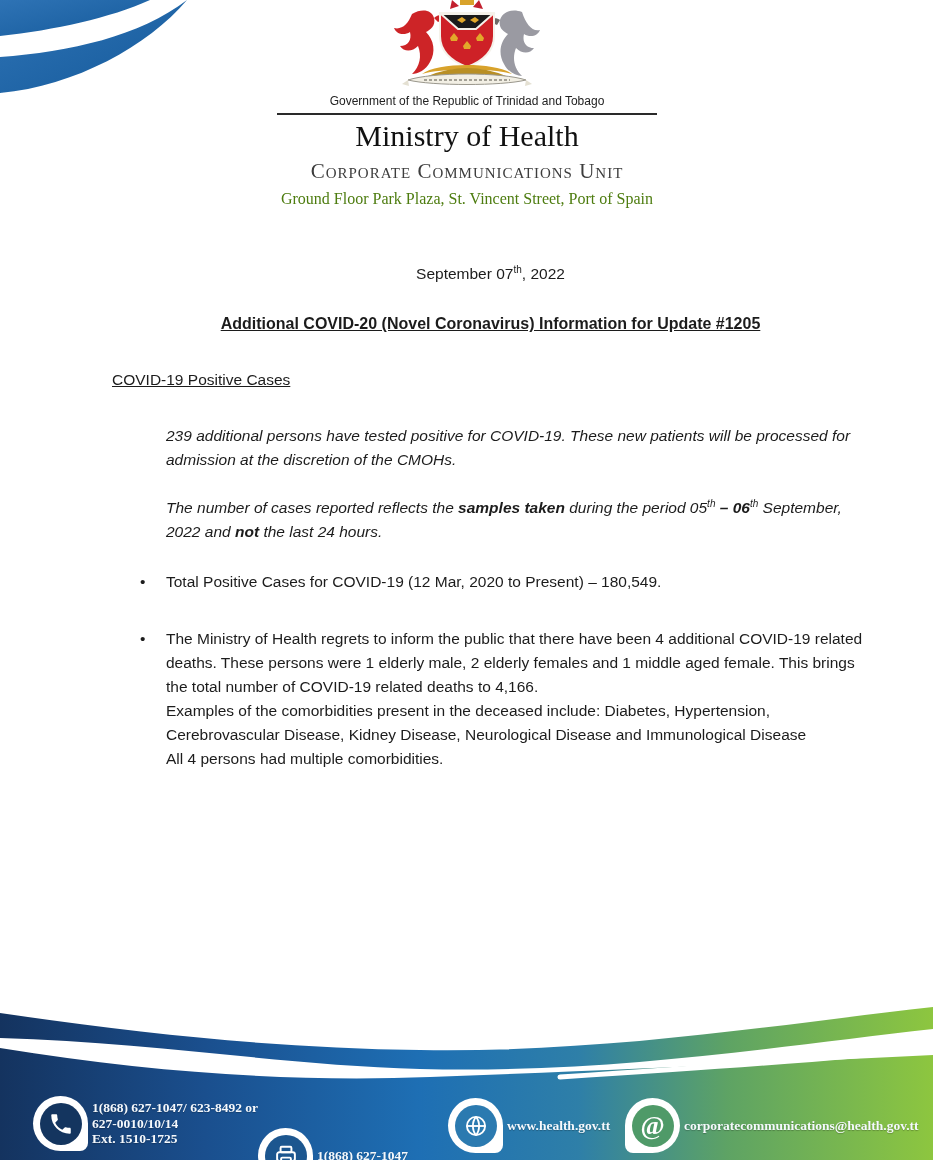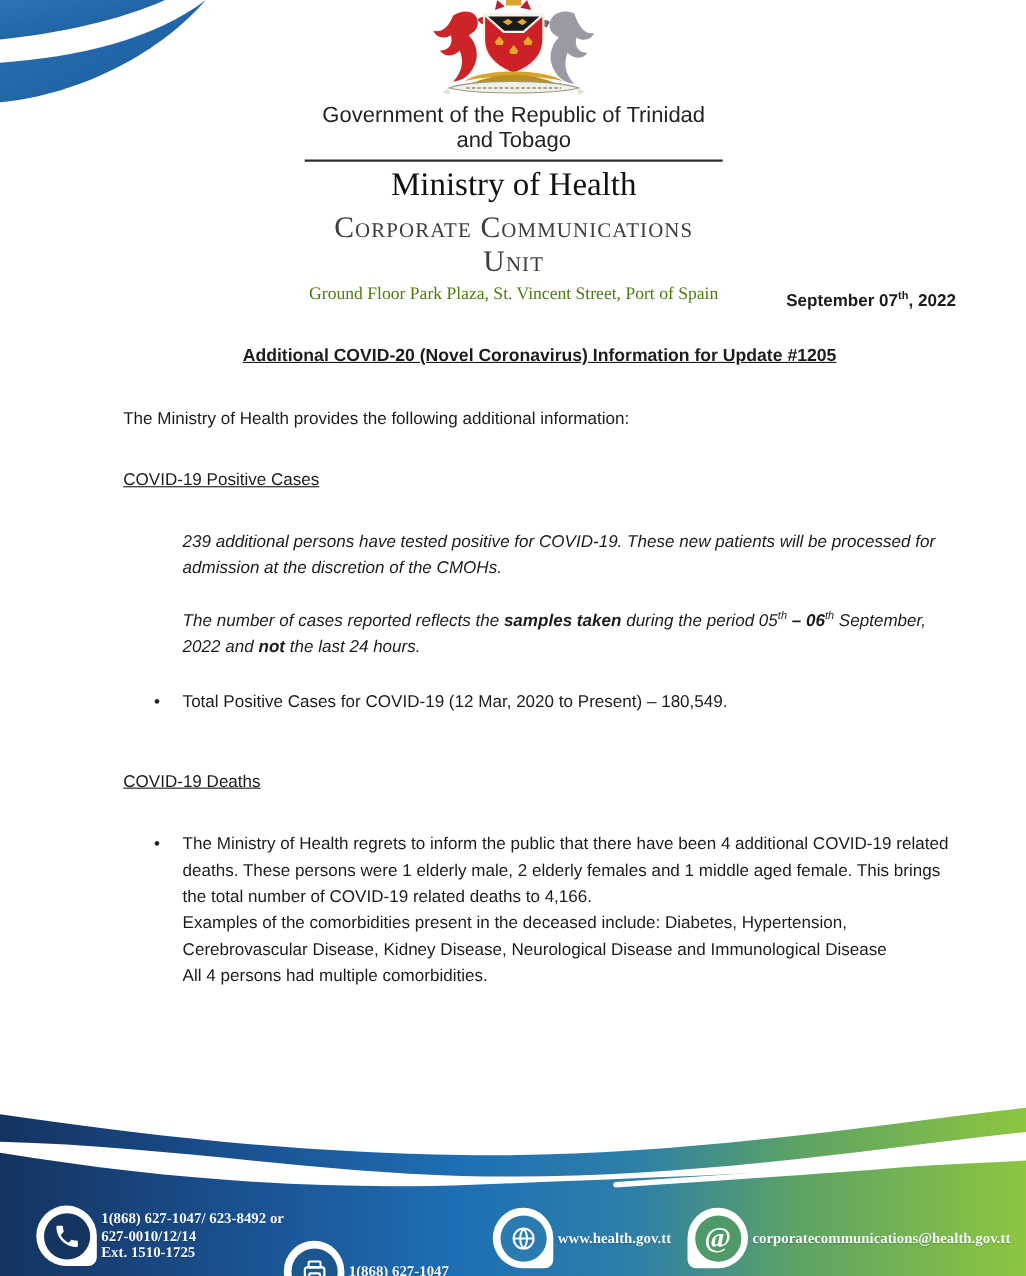--- a/index.html
+++ b/index.html
@@ -11,42 +11,42 @@
 
   
   .swoosh-tl { position:absolute; top:0; left:0; }
 
   
   .coa { position:absolute; top:0; left:382px; }
   .header-text {
     position:absolute; top:94px; left:277px; width:380px; text-align:center;
   }
   .gov-line {
-    font-size:20px; color:#222; padding-bottom:5px;
+    font-size:12px; color:#222; padding-bottom:5px;
     border-bottom:2px solid #2a2a2a;
   }
   .ministry {
     font-family:"Liberation Serif", serif; font-weight:normal; font-size:30px;
     color:#111; margin-top:4px;
   }
   .unit {
     font-family:"Liberation Serif", serif; font-variant:small-caps;
-    font-size:27px; letter-spacing:1px; color:#3d3d3d; margin-top:6px;
+    font-size:21px; letter-spacing:1px; color:#3d3d3d; margin-top:6px;
   }
   .address {
     font-family:"Liberation Serif", serif; font-size:16px; color:#4d7c0f;
     margin-top:6px;
   }
 
   
   .copy {
     position:absolute; top:262px; left:112px; right:64px;
     font-size:15.5px; line-height:24px; color:#1c1c1c;
   }
-  .date-line { text-align:right; font-weight:bold; }
+  .date-line { text-align:center; font-weight:normal; }
   .doc-title {
     margin-top:26px; text-align:center; font-weight:bold;
     text-decoration:underline; font-size:16px;
   }
   .intro { margin-top:33px; }
   .sec-heading { margin-top:32px; text-decoration:underline; }
   .sec-heading.spaced { margin-top:48px; }
   .para { margin-top:24px; margin-left:54px;font-style:italic; }
   .para.first { margin-top:32px; }
   .bullet { display:flex; margin-top:26px; margin-left:28px; }
@@ -141,34 +141,32 @@
     <div class="unit">Corporate Communications Unit</div>
     <div class="address">Ground Floor Park Plaza, St. Vincent Street, Port of Spain</div>
   </div>
 
   <div class="copy">
 
     <div class="date-line"><span>September 07</span><sup>th</sup><span>, 2022</span></div>
 
     <div class="doc-title">Additional COVID-20 (Novel Coronavirus) Information for Update #1205</div>
 
-    <div class="intro">The Ministry of Health provides the following additional information:</div>
 
     <div class="sec-heading">COVID-19 Positive Cases</div>
 
     <div class="para first">239 additional persons have tested positive for COVID-19. These new patients will be processed for admission at the discretion of the CMOHs.</div>
 
     <div class="para"><span>The number of cases reported reflects the </span><span class="b">samples taken</span><span> during the period 05</span><sup>th</sup><span class="b"> – 06</span><sup>th</sup><span> September, 2022 and </span><span class="b">not</span><span> the last 24 hours.</span></div>
 
     <div class="bullet">
       <span class="dot">•</span>
       <span>Total Positive Cases for COVID-19 (12 Mar, 2020 to Present) – 180,549.</span>
     </div>
 
-    <div class="sec-heading spaced">COVID-19 Deaths</div>
 
     <div class="bullet loose">
       <span class="dot">•</span>
       <span>
         <span class="sub-line">The Ministry of Health regrets to inform the public that there have been 4 additional COVID-19 related deaths. These persons were 1 elderly male, 2 elderly females and 1 middle aged female. This brings the total number of COVID-19 related deaths to 4,166.</span><br>
         <span class="sub-line">Examples of the comorbidities present in the deceased include: Diabetes, Hypertension, Cerebrovascular Disease, Kidney Disease, Neurological Disease and Immunological Disease</span><br>
         <span class="sub-line">All 4 persons had multiple comorbidities.</span>
       </span>
     </div>
 
@@ -193,21 +191,21 @@
   <div class="contact contact-phone">
     <div class="blob">
       <div class="disc" style="background:#14355f;">
         <svg width="26" height="26" viewBox="0 0 24 24">
             <path fill="#ffffff" d="M6.62 10.79c1.44 2.83 3.76 5.14 6.59 6.59l2.2-2.2c.27-.27.67-.36 1.02-.24 1.12.37 2.33.57 3.57.57.55 0 1 .45 1 1V20c0 .55-.45 1-1 1-9.39 0-17-7.61-17-17 0-.55.45-1 1-1h3.5c.55 0 1 .45 1 1 0 1.25.2 2.45.57 3.57.11.35.03.74-.25 1.02l-2.2 2.2z"></path>
           </svg>
       </div>
     </div>
     <div class="contact-text">
       <div>1(868) 627-1047/ 623-8492 or</div>
-      <div>627-0010/12/14</div>
+      <div>627-0010/10/14</div>
       <div>Ext. 1510-1725</div>
     </div>
   </div>
 
   <div class="contact contact-fax">
     <div class="blob">
       <div class="disc" style="background:#1c568f;">
         <svg width="26" height="26" viewBox="0 0 24 24" fill="none" stroke="#ffffff" stroke-width="1.8">
           <rect x="7" y="3.5" width="10" height="5" rx="1"></rect>
           <rect x="3.8" y="8.5" width="16.4" height="8" rx="2"></rect>

